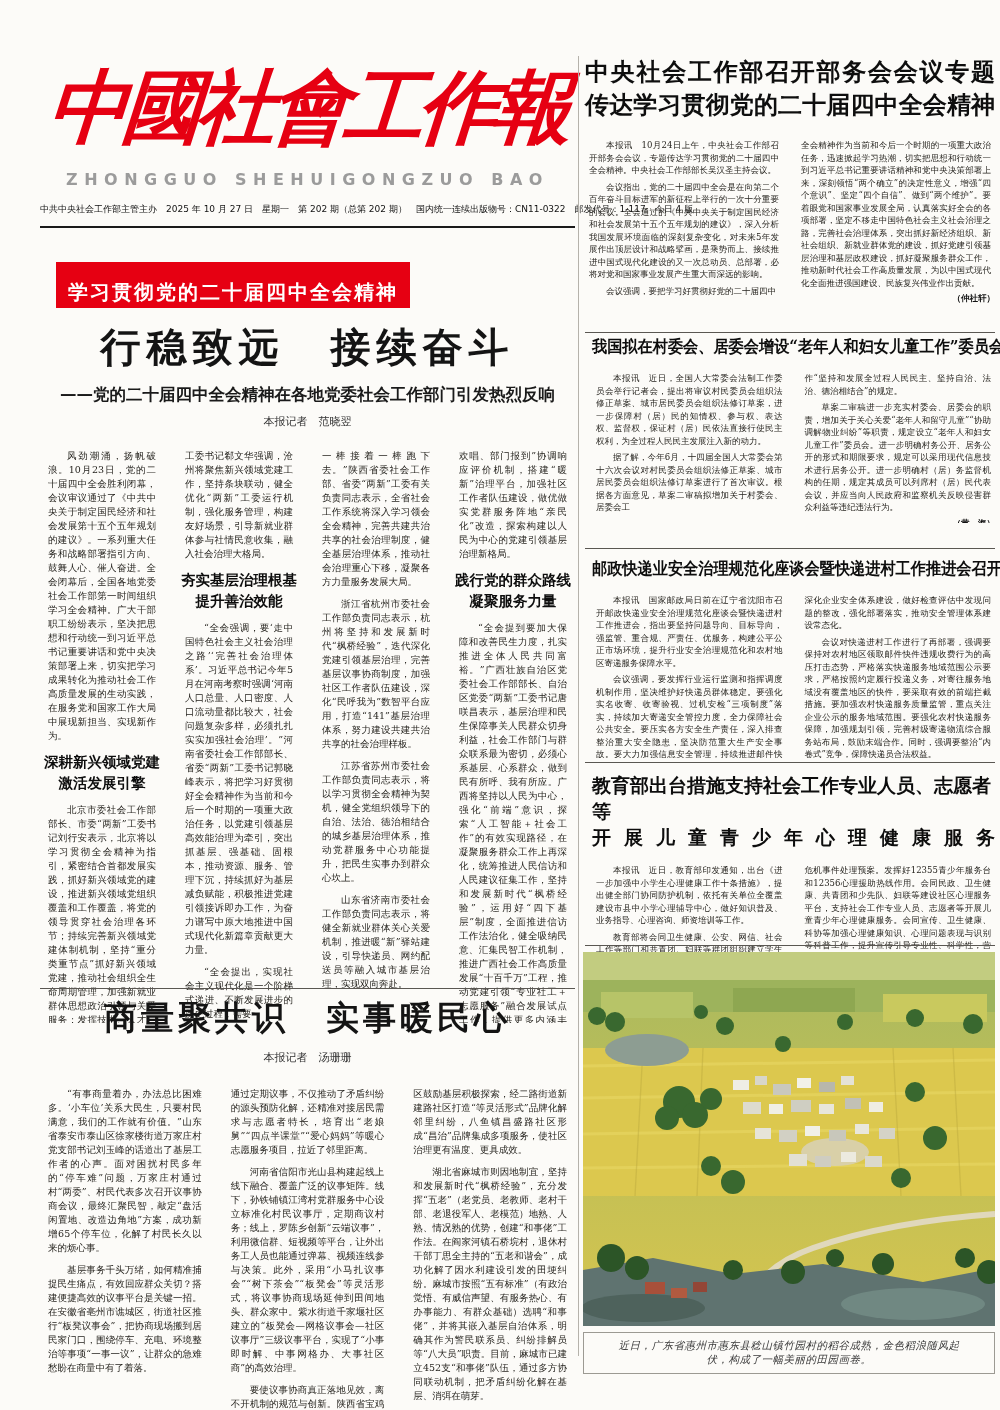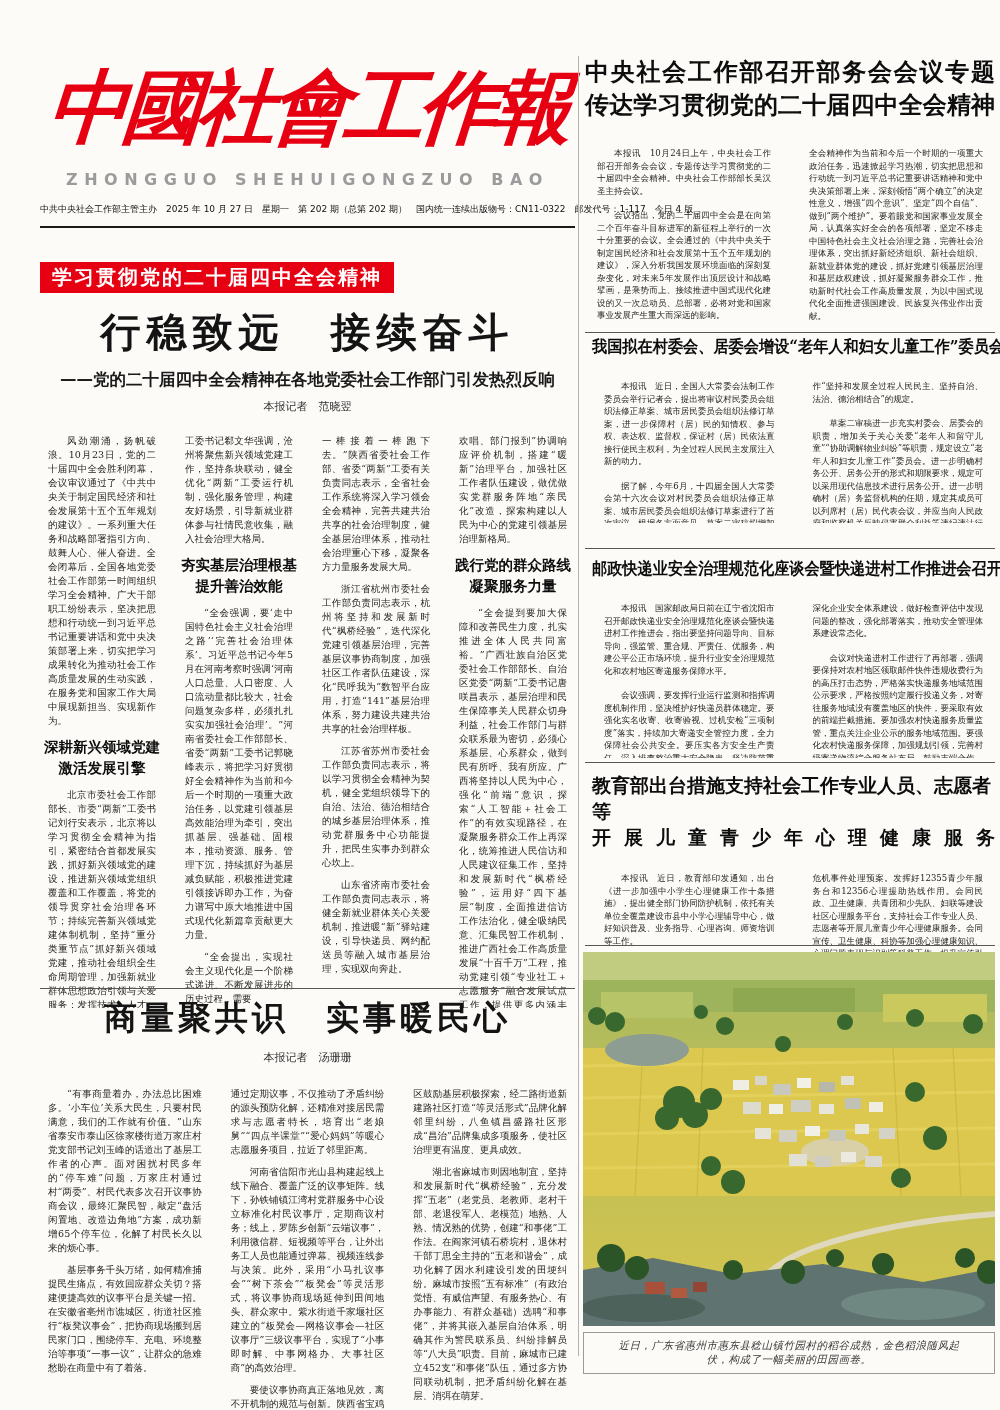--- a/index.html
+++ b/index.html
@@ -14,37 +14,37 @@
                font-size:16px;font-weight:bold;letter-spacing:6.5px;color:#9b9b9b;}
   .mast-info{margin-top:14px;font-family:"DejaVu Sans","Liberation Sans",sans-serif;
              font-size:9px;color:#111;white-space:nowrap;text-align:left;
              padding-bottom:10px;border-bottom:2.5px solid #1a1a1a;}
 
   
   .vrule{position:absolute;left:578px;top:56px;width:1px;height:1300px;background:#b5b2ab;}
   .hrule{position:absolute;height:1px;background:#5a5752;}
 
   
-  .small p{font-size:8.5px;line-height:12.5px;text-align:justify;text-indent:2em;margin:12px;color:#26241f;}
+  .small p{font-size:8.5px;line-height:12.5px;text-align:justify;text-indent:2em;margin:4px;color:#26241f;}
   .mid p{font-size:9.5px;line-height:14px;text-align:justify;text-indent:2em;margin:8px;color:#26241f;}
   p.cont{text-indent:0;}
   .sig{display:block;text-align:right;font-weight:bold;font-size:8.5px;margin-top:3px;color:#111;}
 
   
   .topright{position:absolute;left:585px;top:56px;width:410px;}
   .tr-headline{font-family:"DejaVu Sans","Liberation Sans",sans-serif;font-weight:bold;
                font-size:24px;line-height:33px;color:#0e0e0e;text-align:justify;text-align-last:justify;}
   .tr-body{display:flex;gap:14px;margin-top:13px;height:185px;overflow:hidden;}
   .tr-body .colx{flex:1;min-width:0;}
 
   
   .lead{position:absolute;left:40px;top:262px;width:535px;}
   .banner{display:inline-block;background:#e60012;color:#fff;
           font-family:"DejaVu Sans","Liberation Sans",sans-serif;font-weight:bold;
-          font-size:20px;line-height:20px;padding:5px 12px 6px;letter-spacing:2px;}
+          font-size:20px;line-height:20px;padding:20px 12px 6px;letter-spacing:2px;margin-left:16px;}
   .lead-headline{margin-top:12px;text-align:center;font-size:40px;font-weight:bold;
                  letter-spacing:6px;color:#141414;}
   .lead-subtitle{margin-top:9px;text-align:center;font-size:16.5px;font-weight:bold;color:#1a1a1a;}
   .lead-byline{margin-top:8px;text-align:center;font-size:11px;color:#333;}
   .lead-cols{display:flex;gap:13px;margin-top:12px;height:582px;overflow:hidden;}
   .lead-cols .colx{flex:1;min-width:0;}
   .subhead{font-family:"DejaVu Sans","Liberation Sans",sans-serif;font-weight:bold;
            font-size:14.5px;line-height:21px;text-align:center;margin:9px 0;
            white-space:pre-line;color:#0d0d0d;}
 

